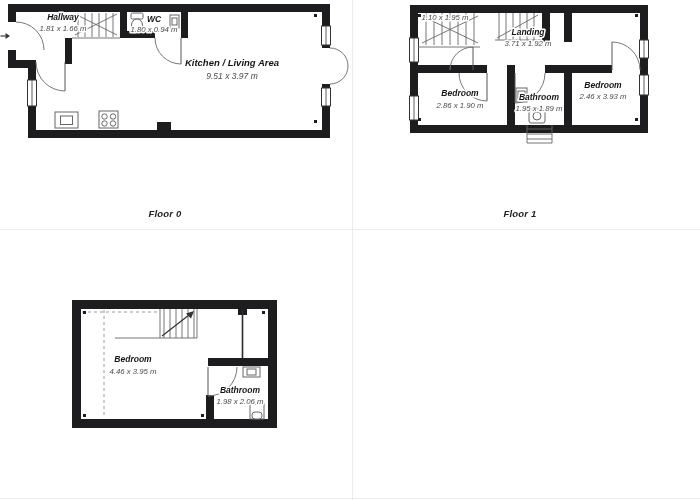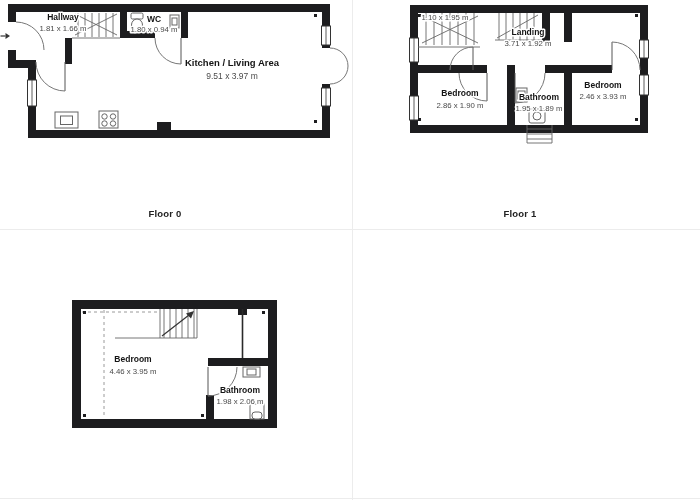--- a/index.html
+++ b/index.html
@@ -5,21 +5,21 @@
   :root{
     --wall:#1d1d1f;
     --divider:#ececec;
     --room-name:#141414;
     --room-dims:#4a4a4a;
     --caption:#222222;
   }
   *{margin:0;padding:0;box-sizing:border-box;}
   html,body{width:700px;height:500px;background:#ffffff;overflow:hidden;
     font-family:"Liberation Sans", sans-serif;}
-  .stage{position:relative;width:700px;height:436px;background:#fff;}
+  .stage{position:relative;width:700px;height:436px;background:#fff;font-style:italic;}
   .gridline{position:absolute;background:var(--divider);}
   .v1{left:352px;top:0;width:1px;height:500px;}
   .h1{left:0;top:229px;width:700px;height:1px;}
   .h2{left:0;top:498px;width:700px;height:1px;}
   svg{position:absolute;display:block;}
   .plan0{left:0;top:0;}
   .plan1{left:352px;top:0;}
   .plan2{left:0;top:229px;}
   rect.wall{fill:var(--wall);}
   .dot{fill:var(--wall);}

